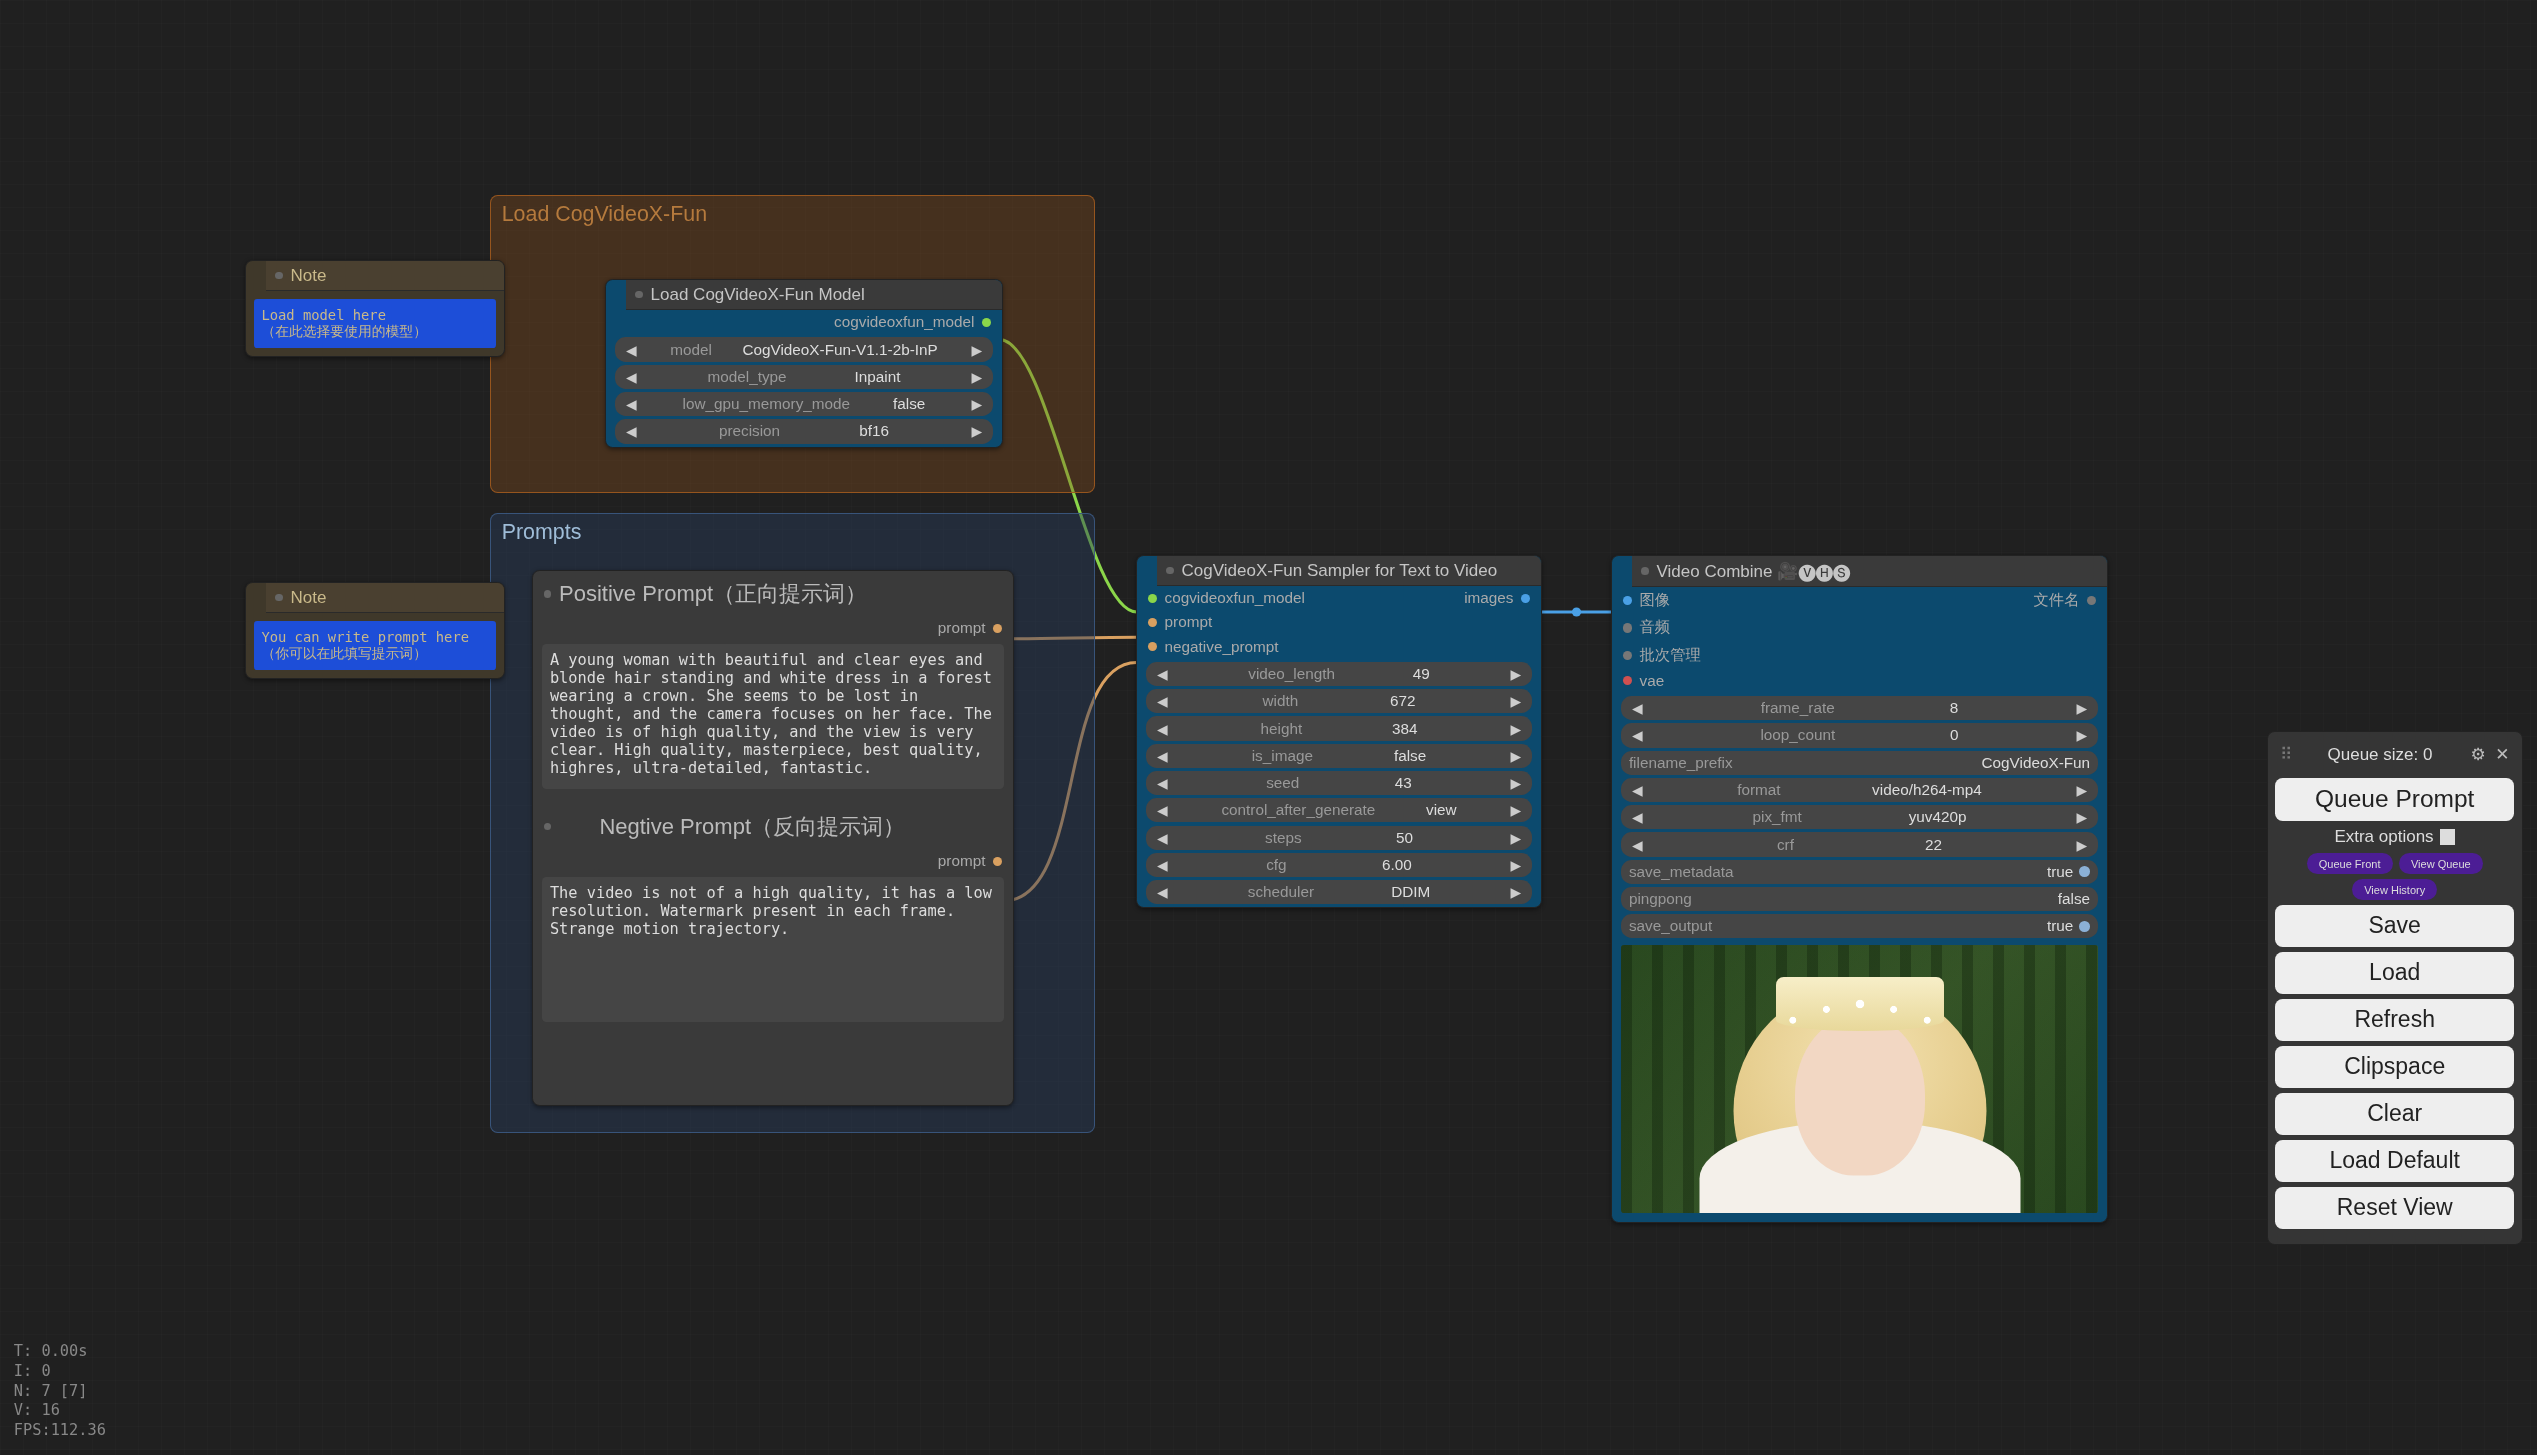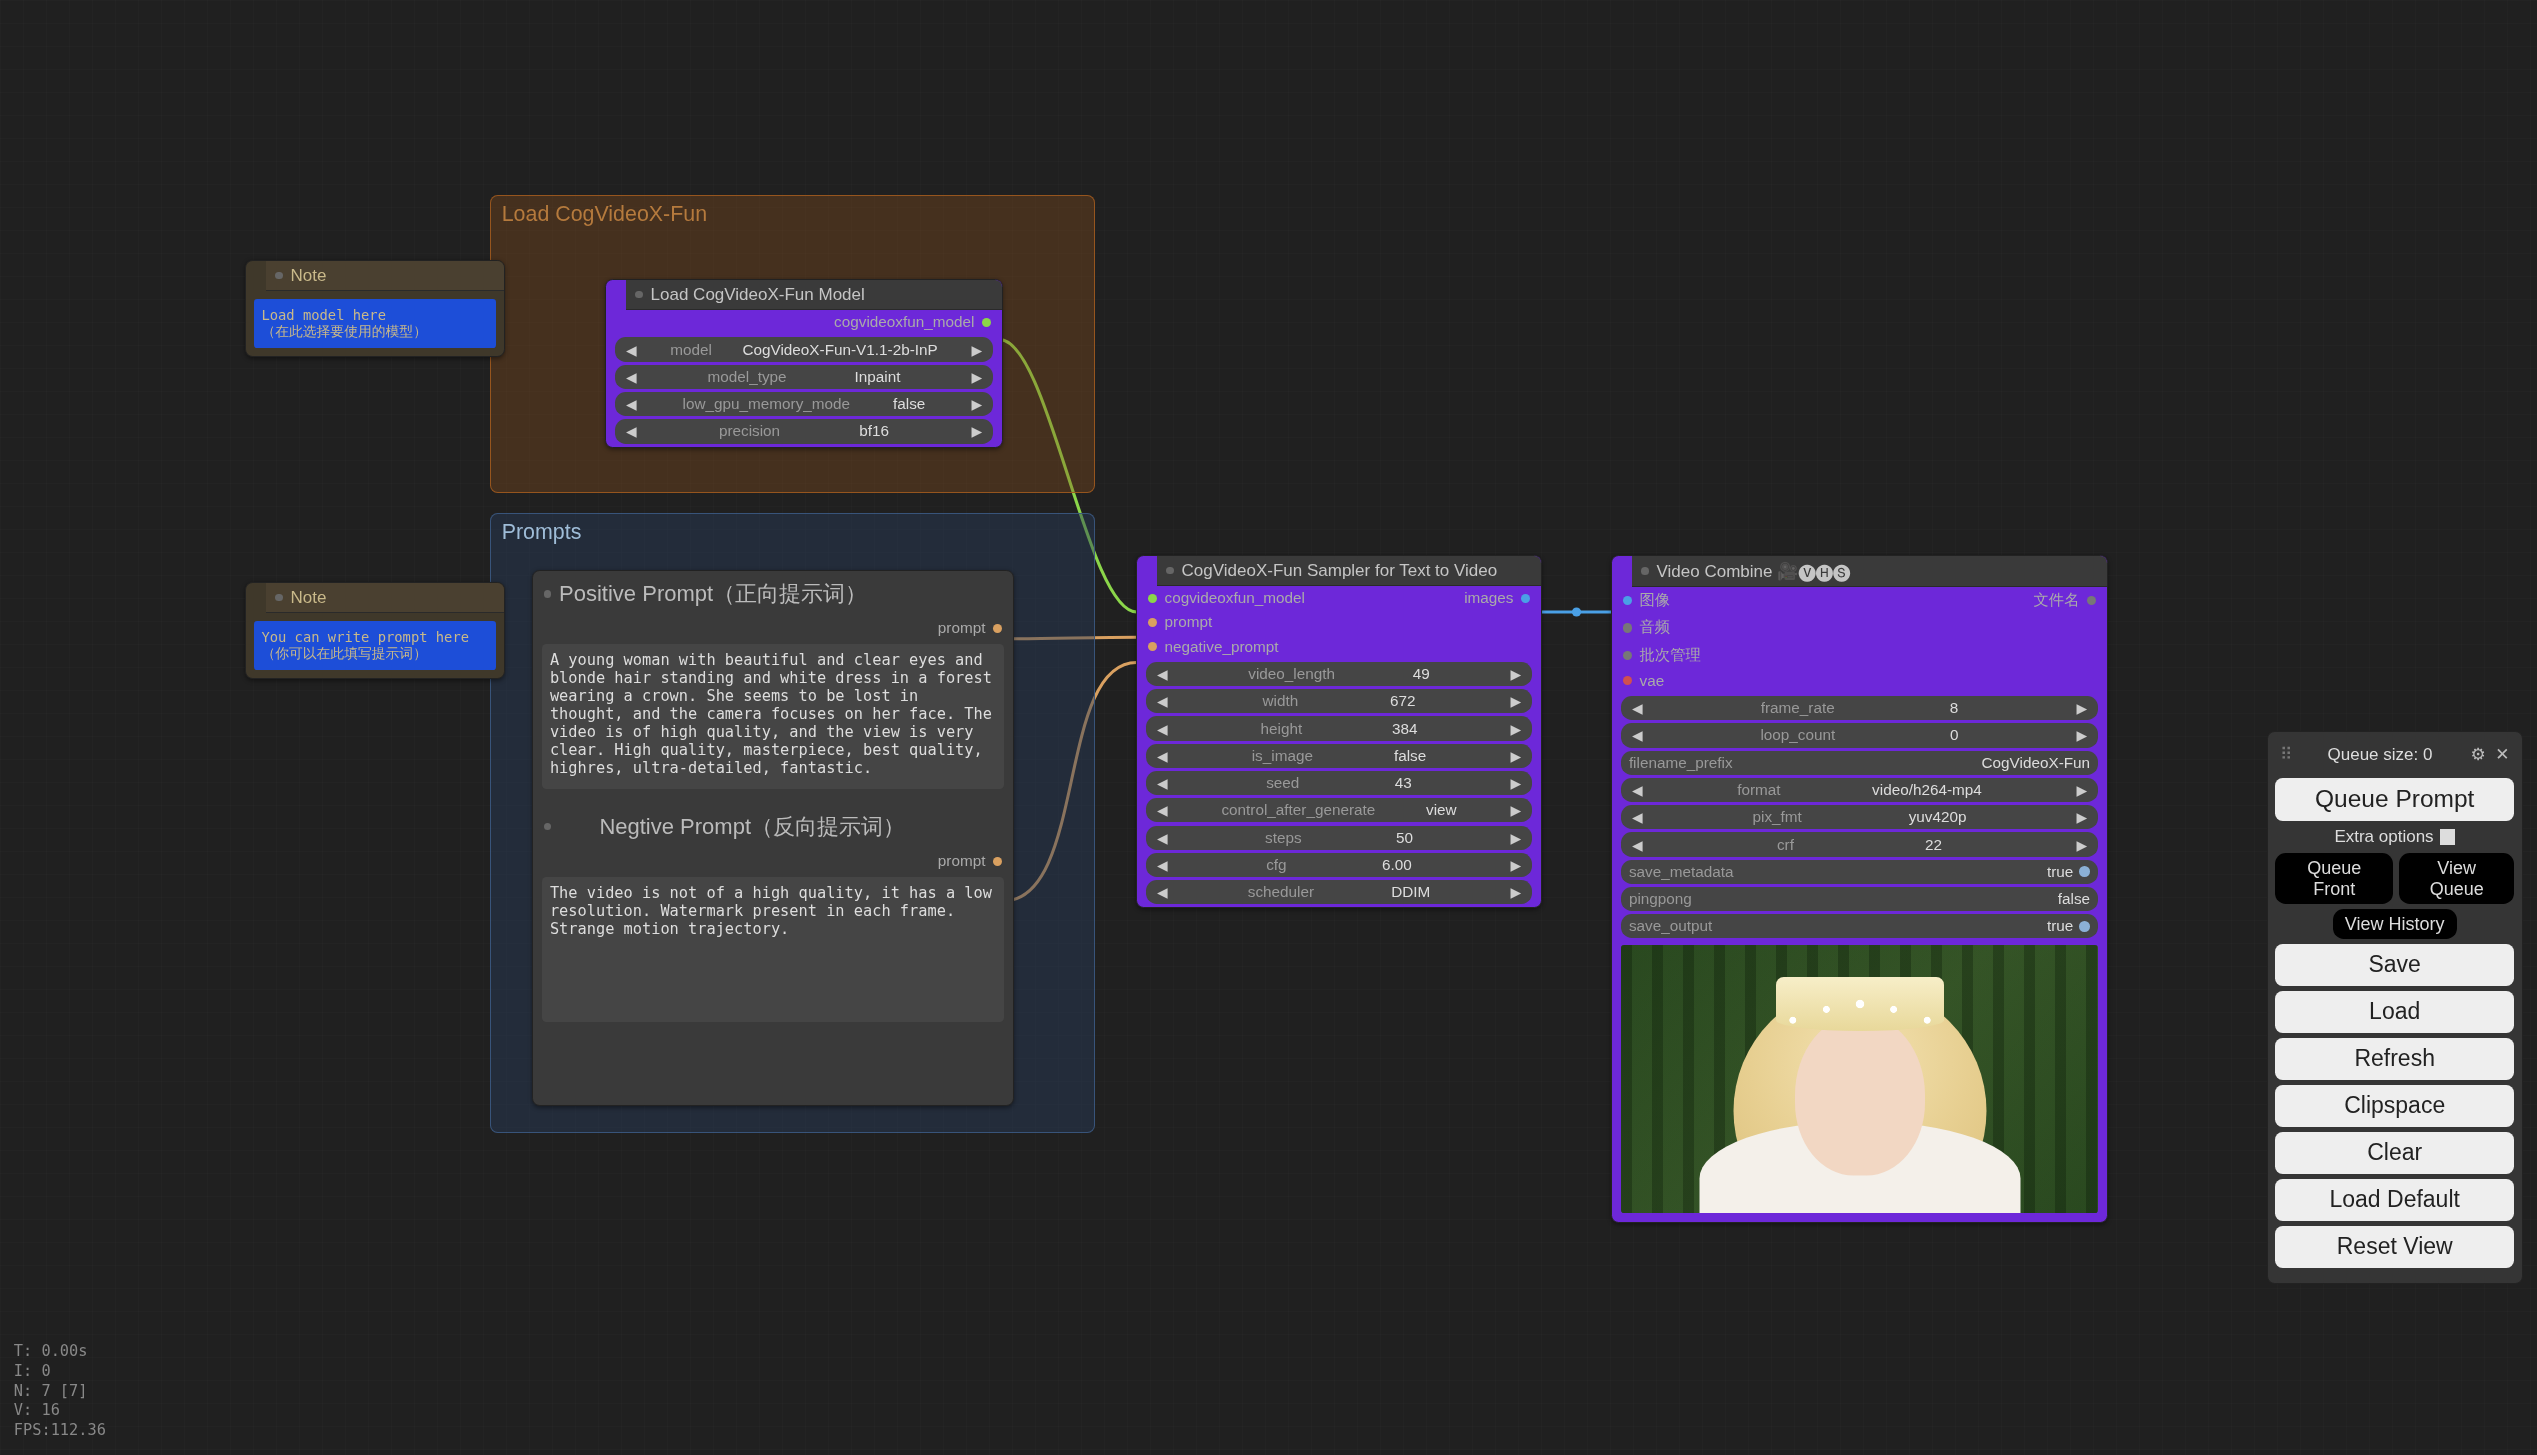--- a/index.html
+++ b/index.html
@@ -27,21 +27,21 @@
   padding: 6.1px 10.7px;
   color: #b57a3d;
   font-weight: 500;
 }
 .grp-orange { background: rgba(140,80,30,0.35); border-color: rgba(160,90,30,0.9); }
 .grp-blue   { background: rgba(40,60,90,0.45); border-color: rgba(60,90,130,0.9); }
 .grp-blue .g-title { color: #9fbdd8; }
 
 .node {
   position: absolute;
-  background: #6d28d9;
+  background: #0c4a6e;
   border: 0.8px solid #222;
   border-radius: 7.7px;
   color: #aaa;
   box-shadow: 0 1.5px 4.6px rgba(0,0,0,0.4);
   overflow: hidden;
 }
 .node .n-title {
   background: #3a3a3a;
   display: flex;
   align-items: center;
@@ -147,21 +147,21 @@
 .side-panel .sp-head { display:flex; align-items:center; justify-content:space-between; padding:4.6px 4.6px 7.7px; }
 .side-panel .sp-head .grip { color:#777; letter-spacing:1.5px; }
 .side-panel .sp-head .icons span { margin-left:4.6px; color:#bbb; cursor:pointer; }
 .big-btn {
   display:block; width:100%; background:#eee; color:#222;
   font-size:23px; border:none; border-radius:7.7px;
   padding:7.7px 0; margin:4.6px 0; cursor:pointer;
 }
 .big-btn.primary { font-size:24.5px; font-weight:500; }
 .pill-row { display:flex; gap:6.1px; justify-content:center; margin:4.6px 0; }
-.pill { background:#000000; color:#ddd; border:none; border-radius:10.7px; padding:4.6px 12.2px; font-size:18px; cursor:pointer; }
+.pill { background:#4c1d95; color:#ddd; border:none; border-radius:10.7px; padding:4.6px 12.2px; font-size:11px; cursor:pointer; }
 .extra-row { display:flex; align-items:center; justify-content:center; gap:6.1px; font-size:17px; margin:6.1px 0; }
 .chk { width:15.3px; height:15.3px; background:#ddd; display:inline-block; }
 
 .stats {
   position:absolute; left:13.8px; bottom:13.8px;
   font-size:15.3px; color:#888; line-height:1.3;
   font-family: monospace;
 }
 </style>
 </head>

